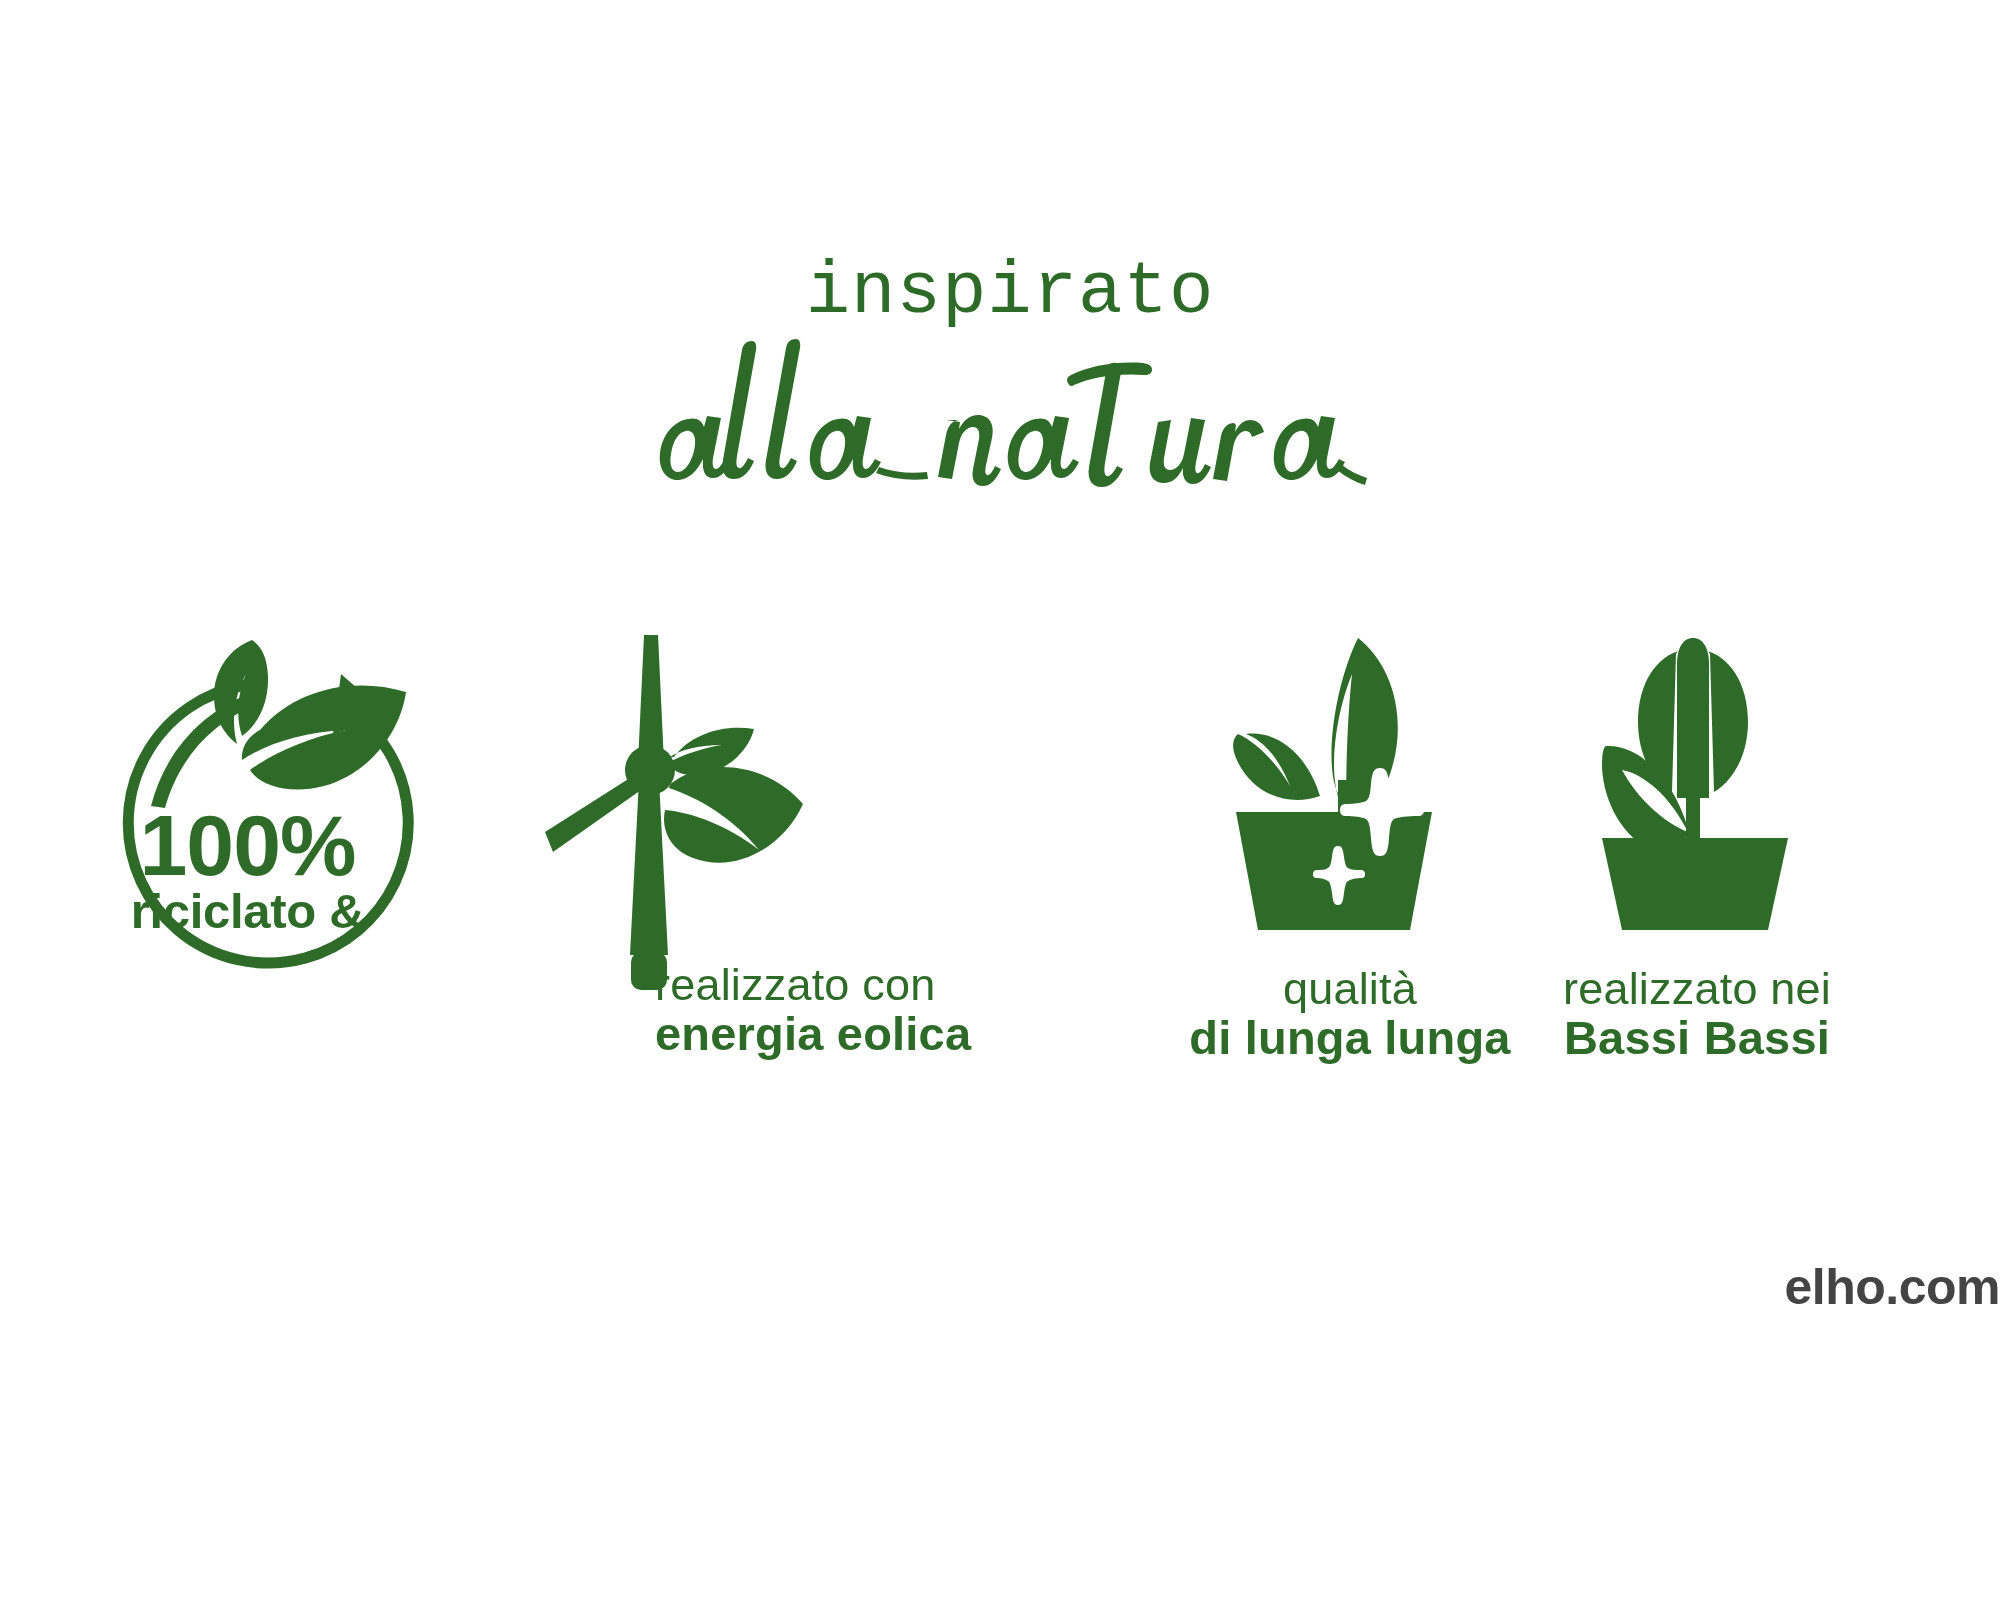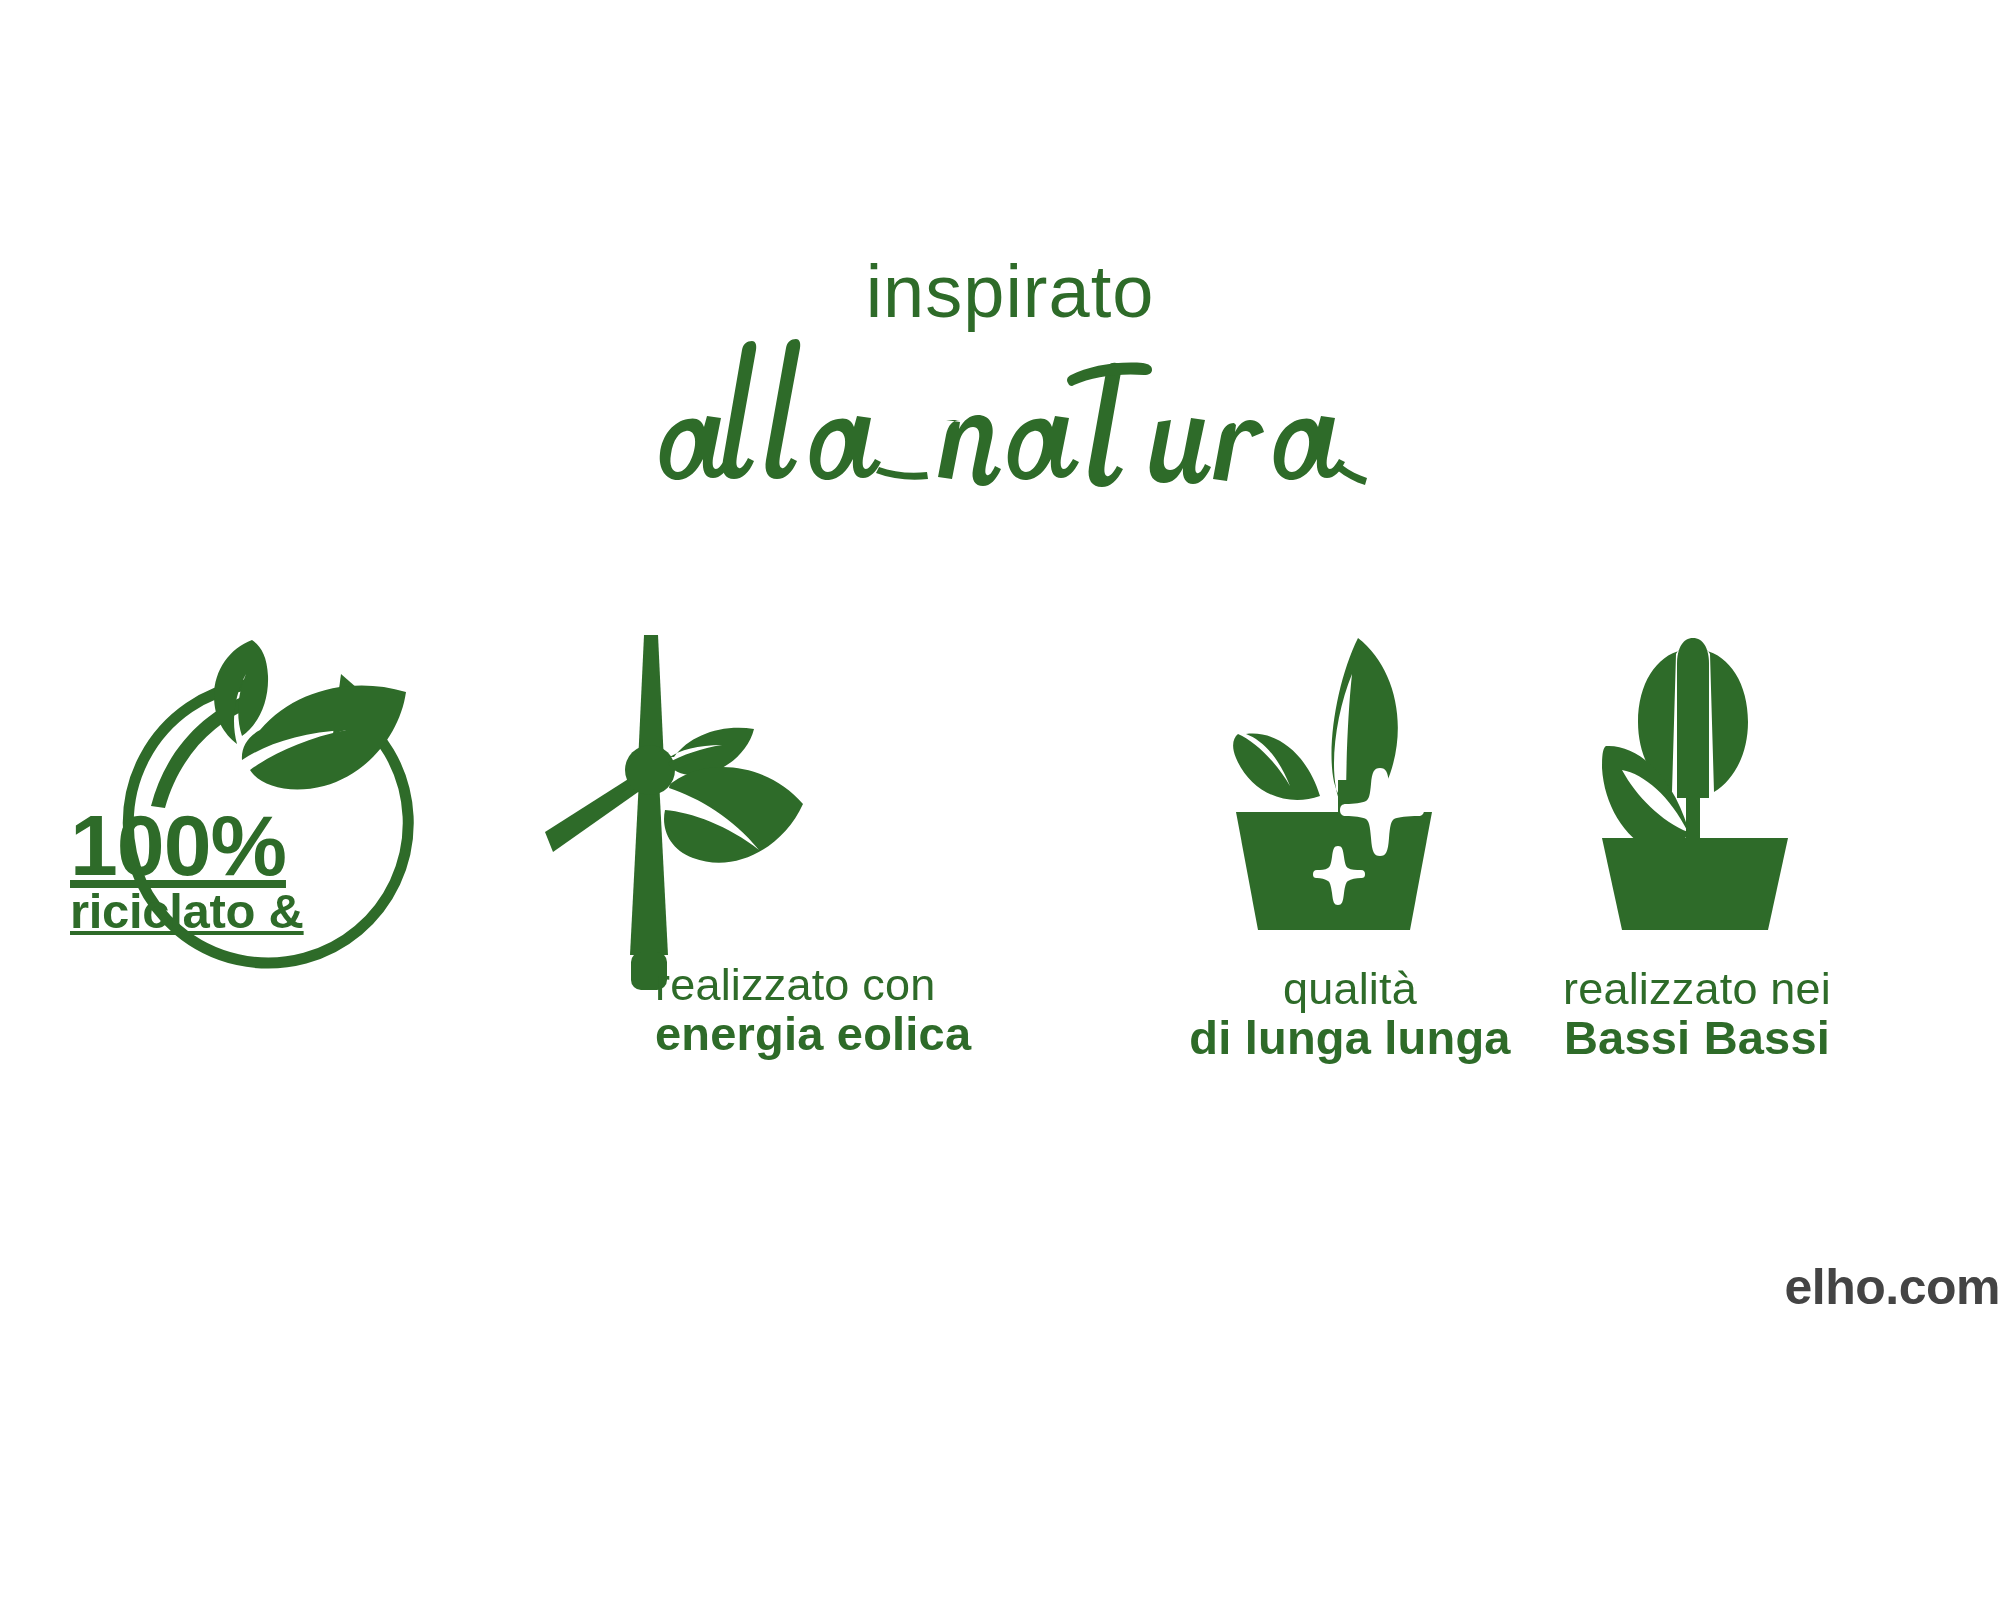--- a/index.html
+++ b/index.html
@@ -24,21 +24,21 @@
 
   
   .headline-block {
     position: absolute;
     top: 255px;
     left: 0;
     width: 2000px;
     text-align: center;
   }
   .headline-small {
-    font-family: Liberation Sans, sans-serif;
+    font-family: Liberation Mono, monospace;
     font-size: 74px;
     font-weight: 300;
     letter-spacing: 1px;
     color: #2E6B29;
     line-height: 1;
     margin-left: 20px;
   }
   .headline-script-wrap {
     margin-top: -6px;
     height: 190px;
@@ -113,22 +113,22 @@
     position: absolute;
     left: 0;
     top: 335px;
     width: 420px;
   }
   .badge-inner-text {
     position: absolute;
     left: 0;
     top: 175px;
     width: 355px;
+    text-align: center;
     color: #2E6B29;
-    text-decoration: underline;
   }
   .badge-percent {
     display: block;
     font-size: 86px;
     font-weight: bold;
     letter-spacing: -1px;
     line-height: 0.95;
   }
   .badge-line1 {
     display: block;

